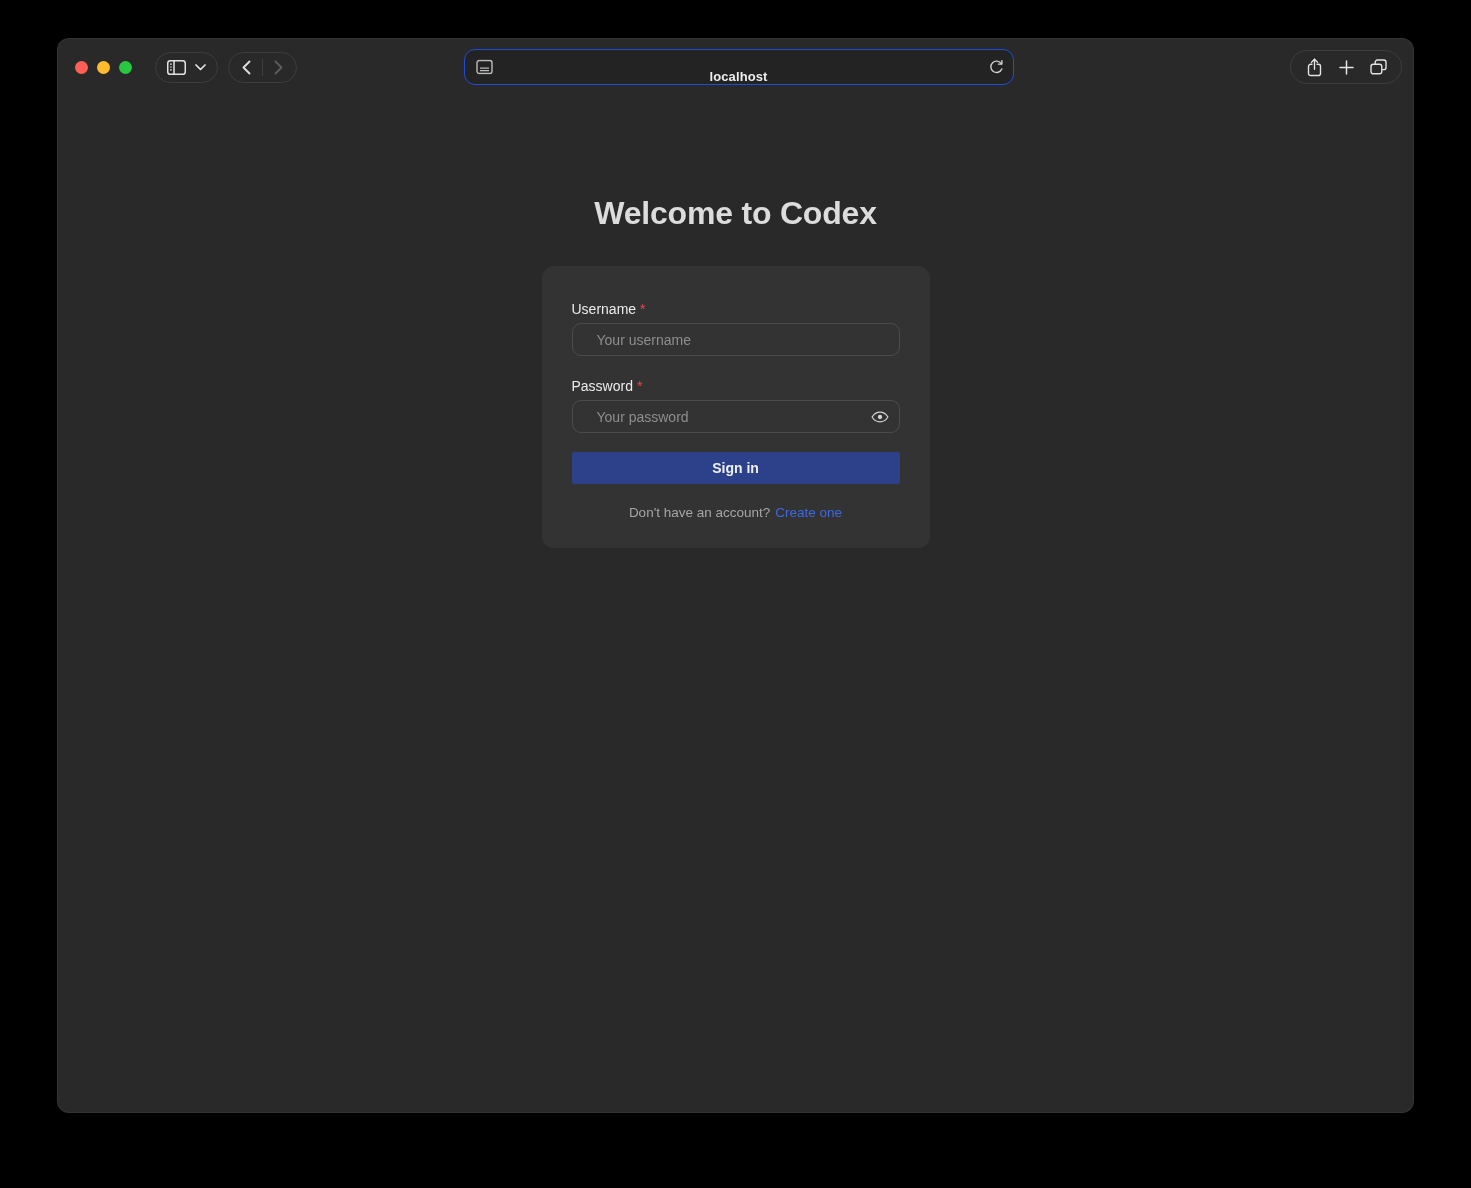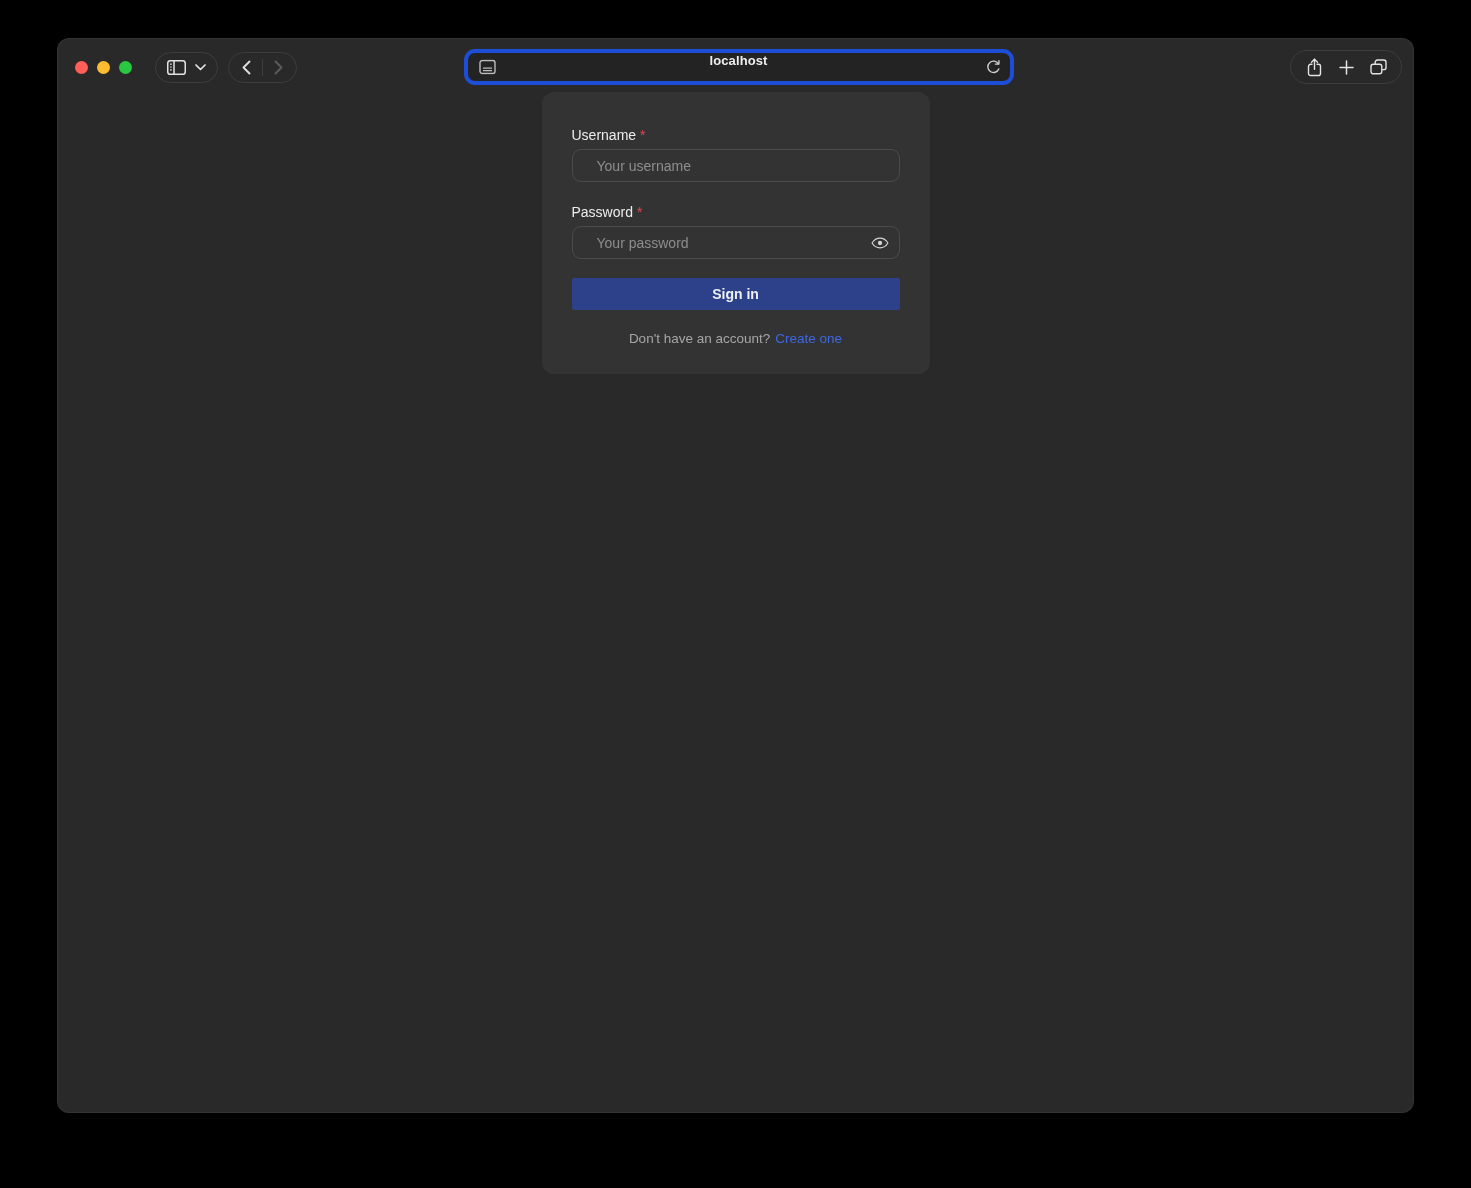--- a/index.html
+++ b/index.html
@@ -59,23 +59,23 @@
   .fwd { color: #5c5c5c; }
   .icon-btn {
     background: none; border: none; padding: 0; cursor: pointer; color: #e3e3e3;
     display: flex; align-items: center; justify-content: center;
   }
   
   .urlbar {
     position: relative;
     height: 36px;
     background: #232323;
-    border: 4px solid #1d4ed8;
+    border: 1px solid #1d4ed8;
     border-radius: 11px;
-    display: flex; align-items: flex-start; justify-content: center;
+    display: flex; align-items: flex-end; justify-content: center;
     box-sizing: border-box;
     cursor: text;
   }
   .url-text {
     font-size: 13px; font-weight: 700; color: #ededed; letter-spacing: 0.1px;
   }
   .url-left { position: absolute; left: 11px; top: 50%; transform: translateY(-50%); color: #bdbdbd; }
   .url-right { position: absolute; right: 9px; top: 50%; transform: translateY(-50%); color: #cfcfcf; }
   
   .toolbar-right { justify-self: end; }
@@ -249,20 +249,21 @@
             <svg width="17" height="16" viewBox="0 0 17 16" fill="none" stroke="currentColor" stroke-width="1.4">
               <rect x="5.2" y="1" width="10.8" height="9.6" rx="2.2"></rect>
               <rect x="1" y="5.2" width="10.8" height="9.6" rx="2.2" fill="#292929"></rect>
             </svg>
           </span>
         </button>
       </div>
     </div>
   </div>
 
+  <h1 class="page-title">Welcome to Codex</h1>
 
   <div class="card">
     <div class="field">
       <div class="field-label">
         <span>Username</span><span class="req">*</span>
       </div>
       <input class="text-input" type="text" placeholder="Your username" style="">
     </div>
 
     <div class="field">

